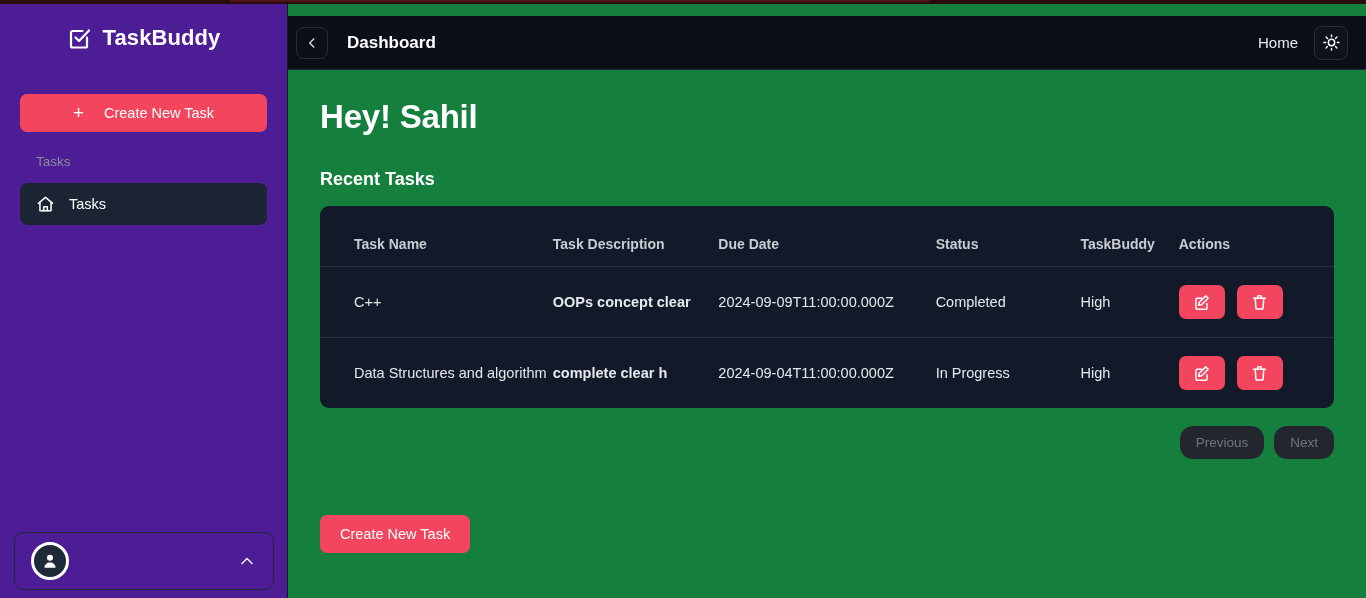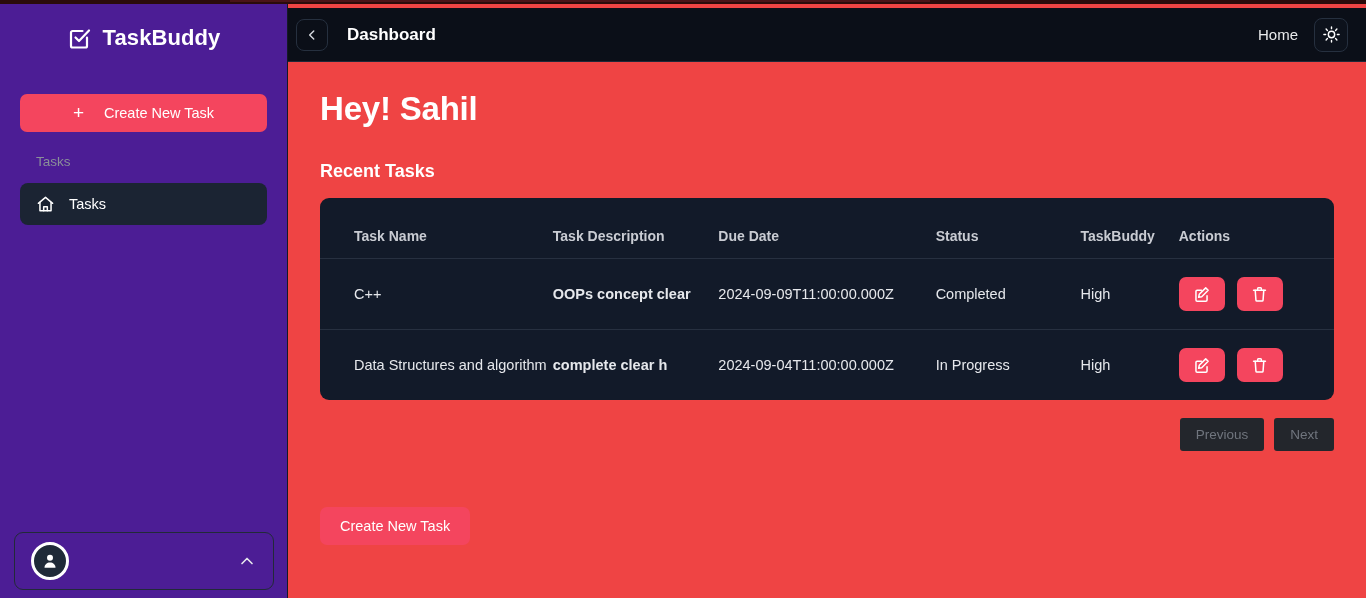--- a/index.html
+++ b/index.html
@@ -133,24 +133,24 @@
     align-items: center;
     justify-content: center;
   }
   .avatar svg { width: 20px; height: 20px; display: block; }
   .profile-chevron { margin-left: auto; width: 20px; height: 20px; display: block; }
 
   
   .main {
     flex: 1;
     height: 598px;
-    background: #ef4444;
+    background: #15803d;
     display: flex;
     flex-direction: column;
-    padding-top: 8px;
+    padding-top: 16px;
     min-width: 0;
   }
 
   .topbar {
     height: 54px;
     background: #0b0f18;
     border-bottom: 1px solid #1e2838;
     display: flex;
     align-items: center;
     padding: 0 18px 0 8px;
@@ -271,21 +271,21 @@
 
   .pagination {
     margin-top: 18px;
     display: flex;
     justify-content: flex-end;
     gap: 10px;
   }
   .page-btn {
     background: #23262c;
     border: none;
-    border-radius: 3px;
+    border-radius: 13px;
     color: #70757e;
     font-size: 13.5px;
     font-family: "Liberation Sans", sans-serif;
     padding: 9px 16px;
     cursor: pointer;
   }
 
   .create-btn-main {
     margin-top: 56px;
     background: #f4455e;

